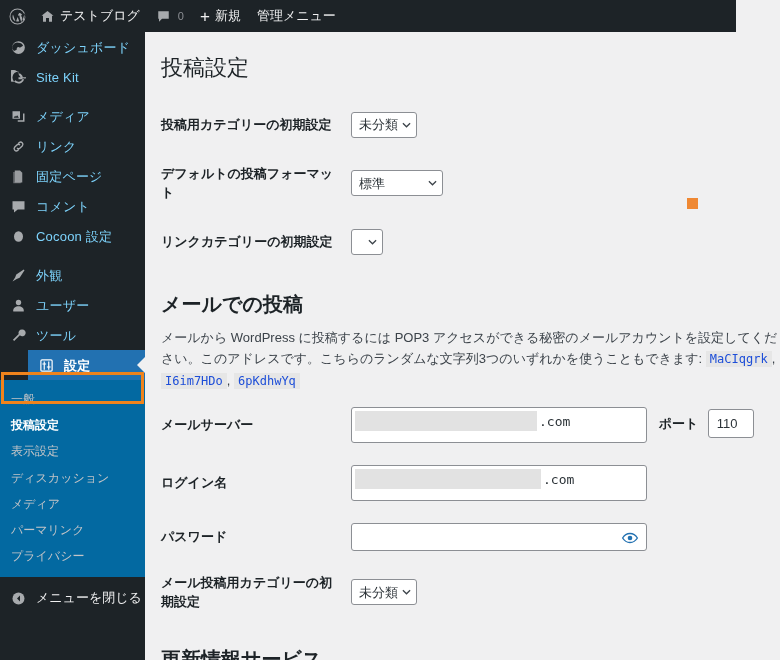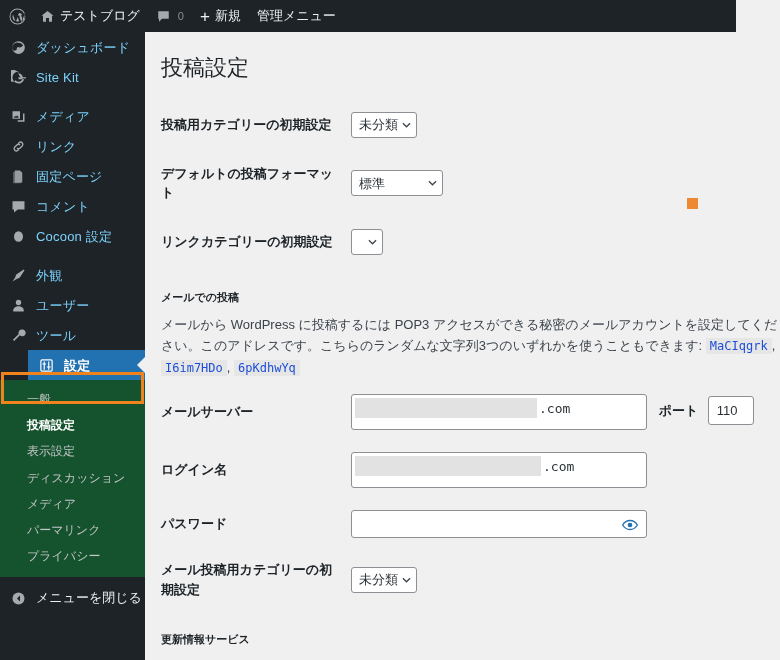--- a/index.html
+++ b/index.html
@@ -77,21 +77,21 @@
   
   #settings-highlight {
     position: absolute;
     left: 1px; top: 372px;
     width: 143px; height: 32px;
     border: 3px solid #f0831c;
     pointer-events: none;
     z-index: 20;
   }
 
-  .submenu { padding: 6px 0 8px 16px; background:#14532d; }
+  .submenu { padding: 6px 0 8px 0; background:#0369a1; }
   .submenu-item {
     display: block; padding: 5px 0 5px 11px;
     font-size: 12px; color: #c3c4c7; line-height: 1.35;
   }
   .submenu-item.active { color: #fff; font-weight: 700; }
 
   .collapse {
     display: flex; align-items: center; gap: 9px;
     height: 30px; padding-left: 9px;
     color: #f0f0f1; font-size: 13px;
@@ -107,21 +107,21 @@
     padding: 10px 0 0 16px;
     overflow: hidden;
     color: #3c434a;
     font-size: 13px;
   }
   h1.page-title {
     font-size: 22px; font-weight: 400; color: #1d2327;
     margin: 12px 0 16px 0; line-height: 1.3;
   }
   h2.section-title {
-    font-size: 11px; font-weight: 700; color: #1d2327;
+    font-size: 20px; font-weight: 700; color: #1d2327;
     margin: 22px 0 0 0; line-height: 1.4;
   }
   p.desc {
     font-size: 13px; color: #3c434a; line-height: 1.65;
     margin: 9px 0 0 0; max-width: 640px;
   }
   code.rand {
     background: #e6e6e6; color: #1d4ed8;
     font-family: "DejaVu Sans Mono", "Liberation Mono", monospace;
     font-size: 12px; padding: 1px 4px;

